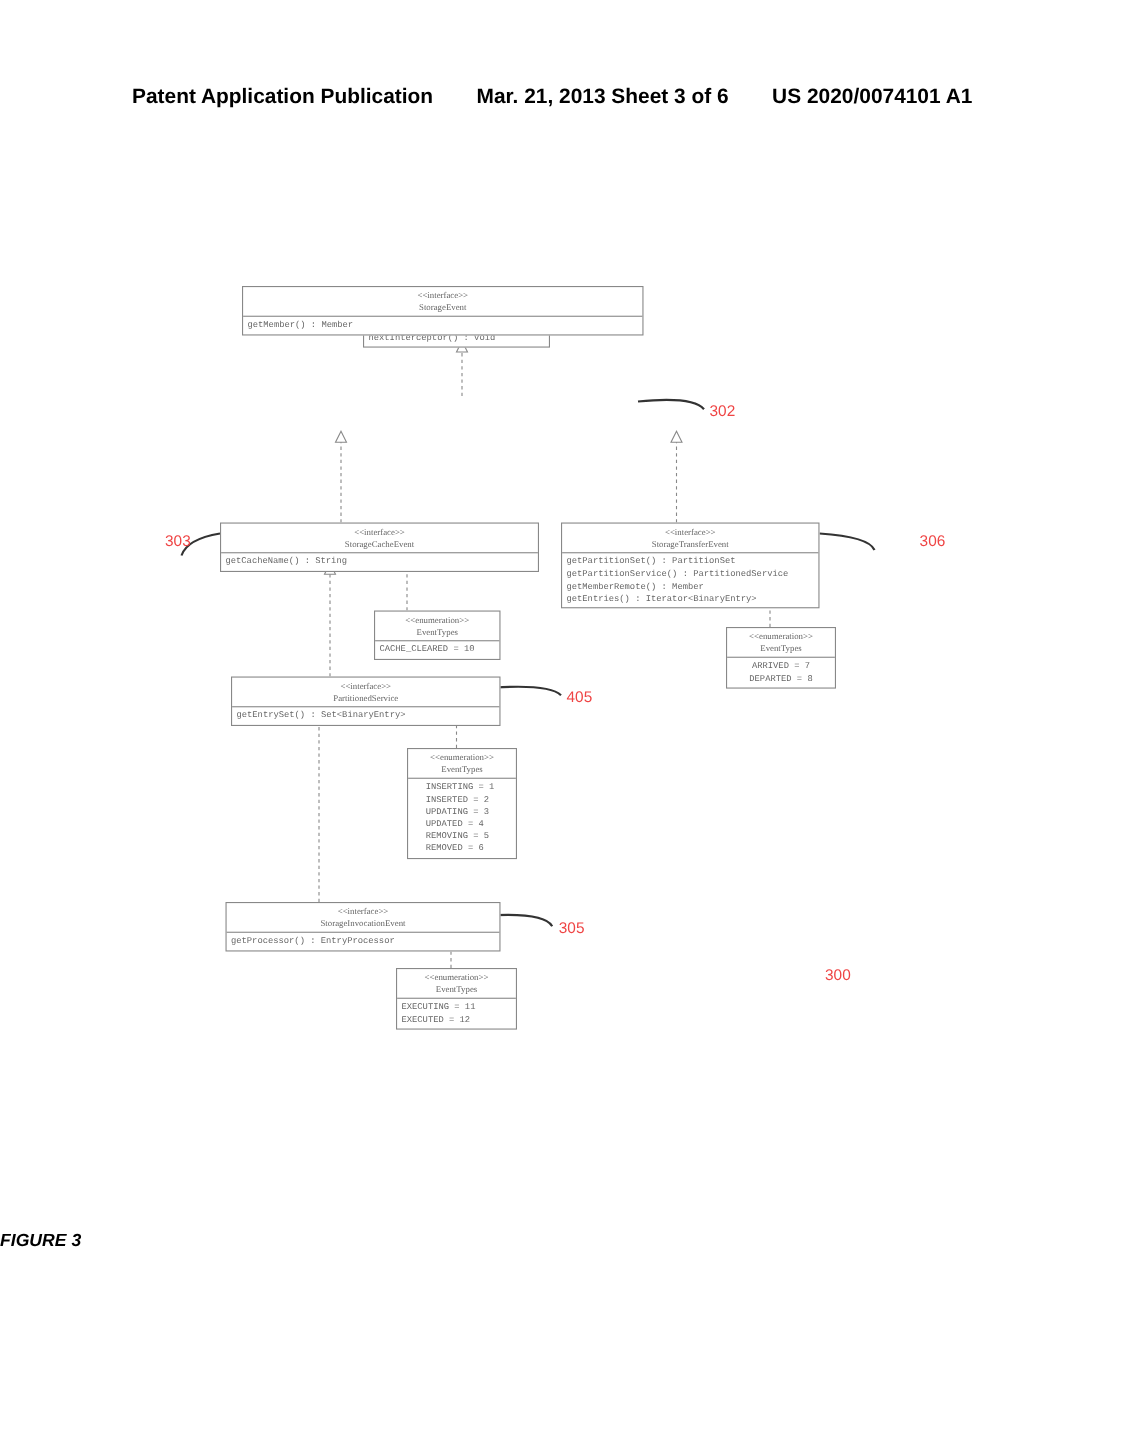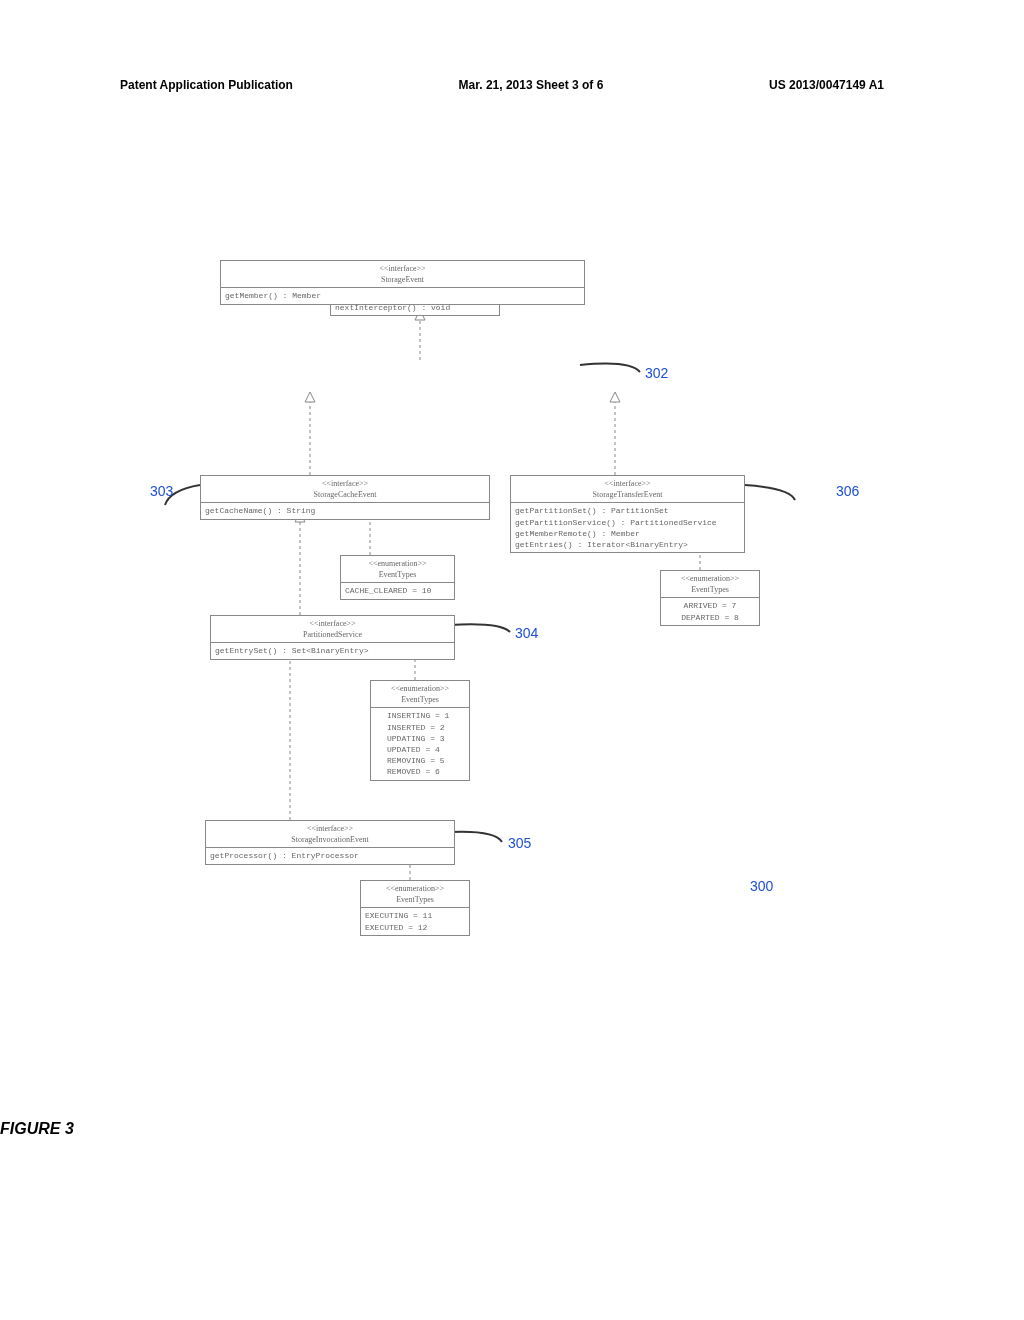--- a/index.html
+++ b/index.html
@@ -12,21 +12,21 @@
     color: #000;
   }
   .header {
     position: absolute;
     top: 78px;
     left: 0;
     right: 0;
     display: flex;
     justify-content: space-between;
     padding: 0 140px 0 120px;
-    font-size: 12px;
+    font-size: 19px;
     font-weight: bold;
   }
   .diagram-area {
     position: absolute;
     top: 260px;
     left: 140px;
     width: 740px;
     height: 720px;
   }
   .uml-box {
@@ -44,21 +44,21 @@
     font-family: Liberation Serif, serif;
   }
   .uml-body {
     padding: 2px 4px;
     text-align: left;
     font-family: Liberation Mono, monospace;
   }
   .label-num {
     position: absolute;
     font-size: 14px;
-    color: #1d4ed8;
+    color: #ef4444;
   }
   .figcaption {
     position: absolute;
     top: 1120px;
     left: 0;
     right: 0;
     font-weight: bold;
     font-style: italic;
     font-size: 16px;
   }
@@ -73,21 +73,21 @@
   .arrowhead { fill: #fff; stroke: #888; stroke-width: 1; }
   .line { stroke: #888; stroke-width: 1; stroke-dasharray: 3 3; fill: none; }
   .callout { stroke: #333; stroke-width: 2; fill: none; }
 </style>
 </head>
 <body>
 
 <div class="header">
   <span>Patent Application Publication</span>
   <span>Mar. 21, 2013  Sheet 3 of 6</span>
-  <span>US 2013/0047149 A1</span>
+  <span>US 2020/0074101 A1</span>
 </div>
 
 <div class="diagram-area">
 
   <svg class="connector">
 
     <line class="line" x1="280" y1="100" x2="280" y2="60"></line>
     <polygon class="arrowhead" points="280,50 275,60 285,60"></polygon>
 
     <line class="line" x1="170" y1="215" x2="170" y2="140"></line>
@@ -175,21 +175,21 @@
 DEPARTED = 8</div>
   </div>
 
   <div class="uml-box" style="left:70px; top:355px; width:245px;">
     <div class="uml-head">
       <div>&lt;&lt;interface&gt;&gt;</div>
       <div>PartitionedService</div>
     </div>
     <div class="uml-body">getEntrySet() : Set&lt;BinaryEntry&gt;</div>
   </div>
-  <div class="label-num" style="left:375px; top:365px;">304</div>
+  <div class="label-num" style="left:375px; top:365px;">405</div>
 
   <div class="uml-box" style="left:230px; top:420px; width:100px;">
     <div class="uml-head">
       <div>&lt;&lt;enumeration&gt;&gt;</div>
       <div>EventTypes</div>
     </div>
     <div class="uml-body" style="white-space:pre;margin-left:12px;">INSERTING = 1
 INSERTED = 2
 UPDATING = 3
 UPDATED = 4

